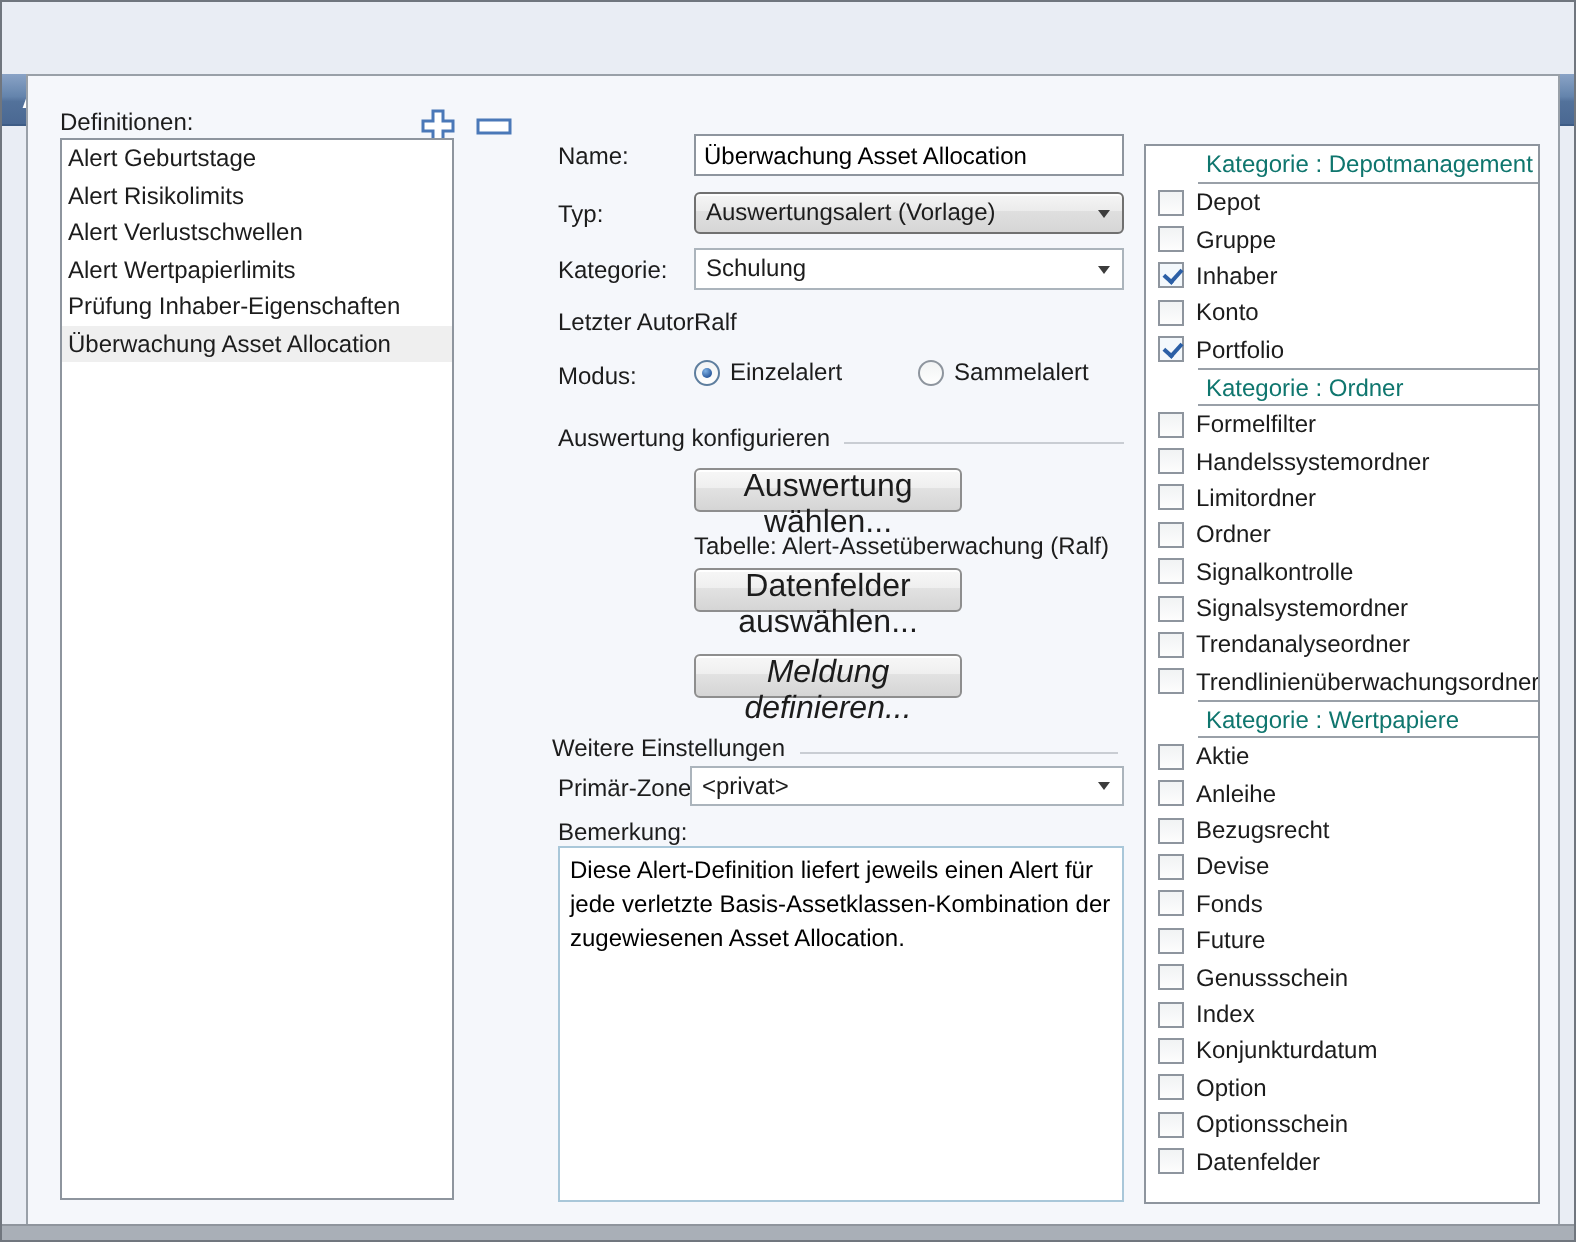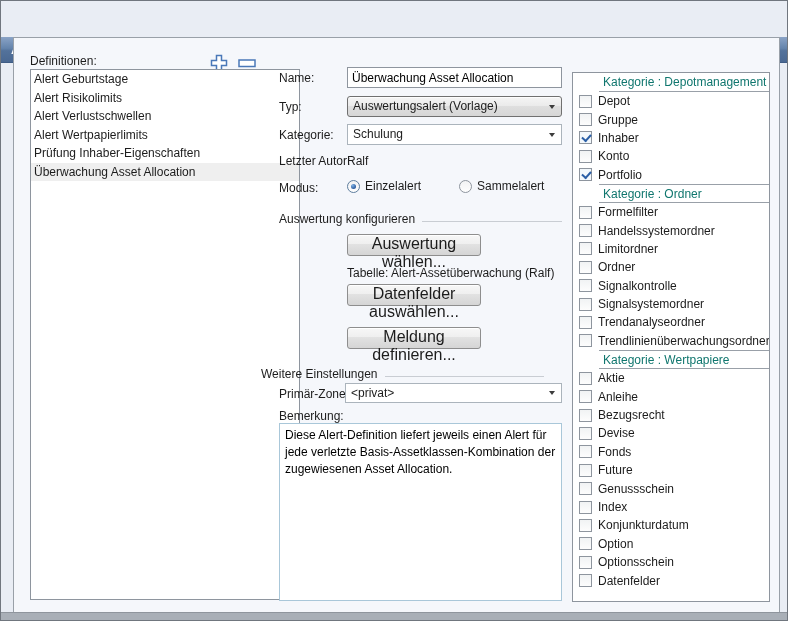--- a/index.html
+++ b/index.html
@@ -32,21 +32,21 @@
   }
   .abs { position: absolute; }
   .form-label { color:#1c1c1c; white-space:nowrap; }
 
   
   .defs-label { left:16px; top:16px; }
   .icon-btn { cursor: pointer; line-height:0; }
   .plus-btn { left:196px; top:16px; }
   .minus-btn { left:224px; top:21px; }
   .listbox {
-    left:16px; top:31px; width:270px; height:531px;
+    left:16px; top:31px; width:197px; height:531px;
     background:#FFFFFF; border:1px solid #8E959E; overflow:hidden;
   }
   .list-item {
     height:18.5px; line-height:18.5px; padding-left:3px;
     white-space:nowrap; cursor:default;
   }
   .list-item.selected { background:#EFEFEF; }
 
   
   .textbox {
@@ -213,23 +213,23 @@
     <span>Auswertung konfigurieren</span>
     <span class="hline"></span>
   </div>
 
   <button class="abs aero-btn" style="left:333px; top:196px;">Auswertung wählen...</button>
 
   <div class="abs form-label" style="left:333px; top:228px;">Tabelle: Alert-Assetüberwachung (Ralf)</div>
 
   <button class="abs aero-btn" style="left:333px; top:246px;">Datenfelder auswählen...</button>
 
-  <button class="abs aero-btn" style="left:333px; top:289px;">Meldung definieren...</button>
-
-  <div class="abs group-header" style="left:247px; top:329px;">
+  <button class="abs aero-btn" style="left:333px; top:289px;font-style:italic;">Meldung definieren...</button>
+
+  <div class="abs group-header" style="left:262px; top:329px;">
     <span>Weitere Einstellungen</span>
     <span class="hline"></span>
   </div>
 
   <div class="abs form-label" style="left:265px; top:349px;">Primär-Zone:</div>
   <div class="abs combo combo-flat" style="left:331px; top:345px; width:217px; height:20px;">
     <span>&lt;privat&gt;</span>
     <span class="arrow" style="top:7px;"></span>
   </div>
 

